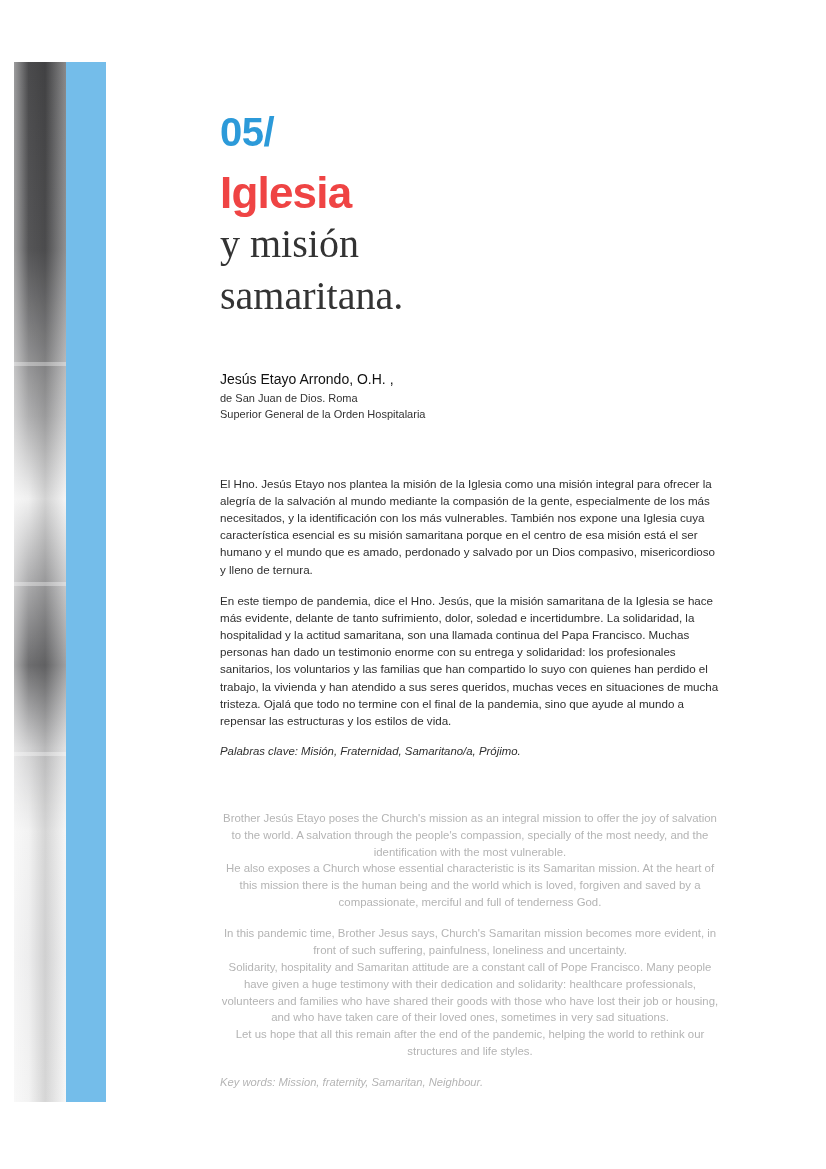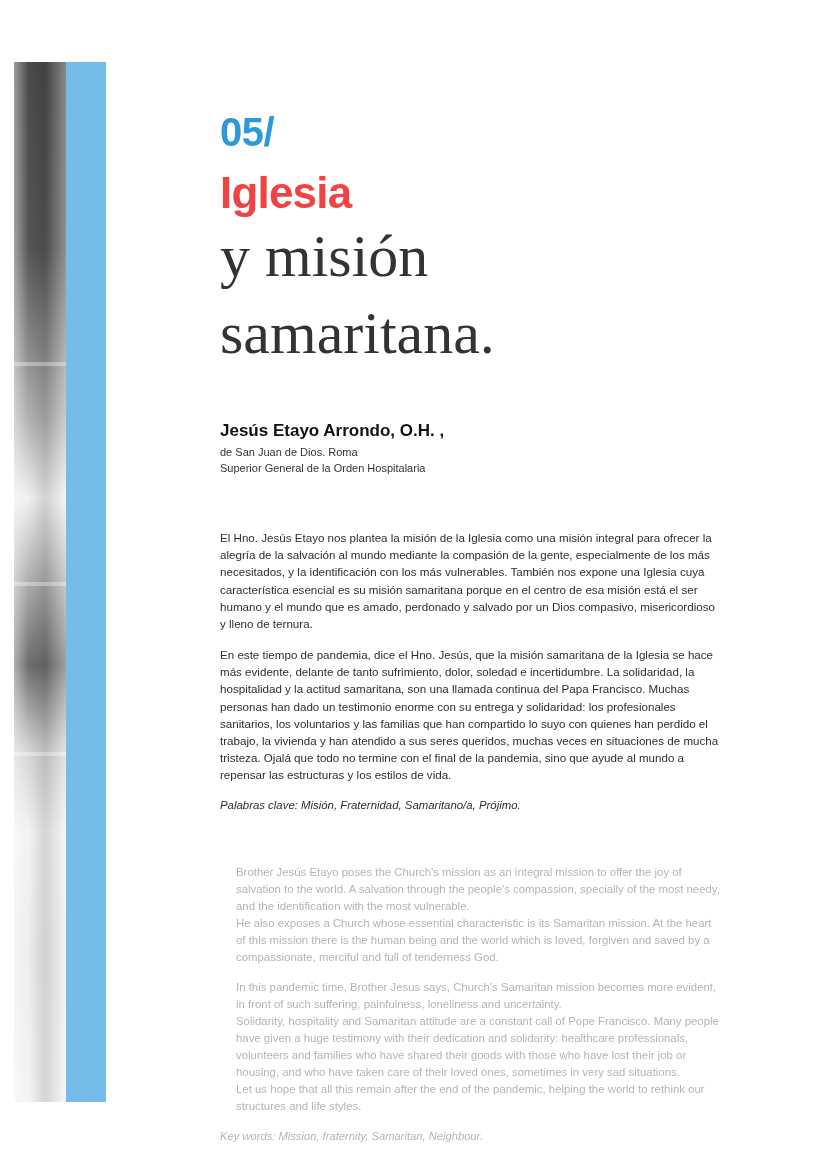--- a/index.html
+++ b/index.html
@@ -92,36 +92,36 @@
     font-size: 44px;
     color: #ef4444;
     line-height: 1.06;
     letter-spacing: -0.8px;
     margin-top: 18px;
   }
 
   .title-serif {
     font-family: "Liberation Serif", serif;
     font-weight: normal;
-    font-size: 60px;
+    font-size: 40px;
     color: #333333;
     line-height: 1.25;
     letter-spacing: 0px;
     margin-top: 2px;
   }
 
   .author {
     margin-top: 48px;
     font-size: 11.5px;
     color: #222222;
     line-height: 1.45;
   }
   .author .name {
-    font-weight: bold;
-    font-size: 17px;
+    font-weight: normal;
+    font-size: 14px;
     color: #111111;
     display: block;
     margin-bottom: 2px;
     margin-top: 46px;
   }
   .author .role {
     display: block;
     font-size: 11px;
     color: #333333;
   }
@@ -142,21 +142,22 @@
     color: #2e2e2e;
   }
 
   .abstract-en {
     margin-top: 50px;
     font-size: 11.4px;
     line-height: 1.48;
     color: #b4b4b4;
   }
   .abstract-en p {
-    margin: 0 0 14px 16px;
+    margin: 0 0 14px 0;
+    text-align: center;
   }
   .keywords-en {
     margin-top: 6px;
     font-size: 11.2px;
     font-style: italic;
     color: #b4b4b4;
   }
 </style>
 </head>
 <body>

